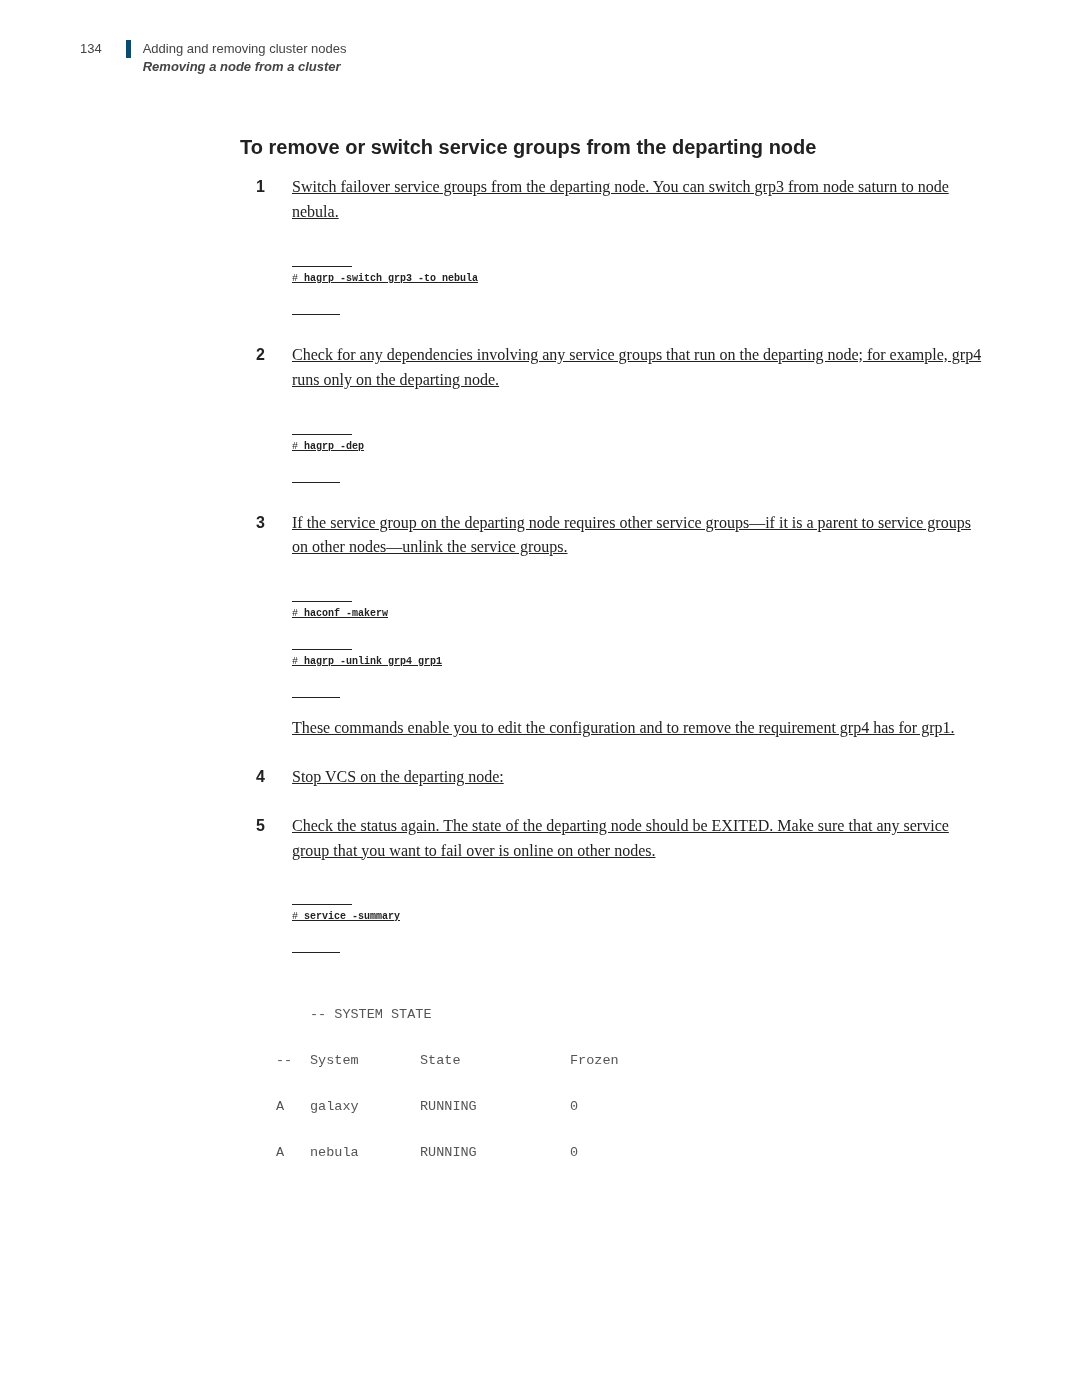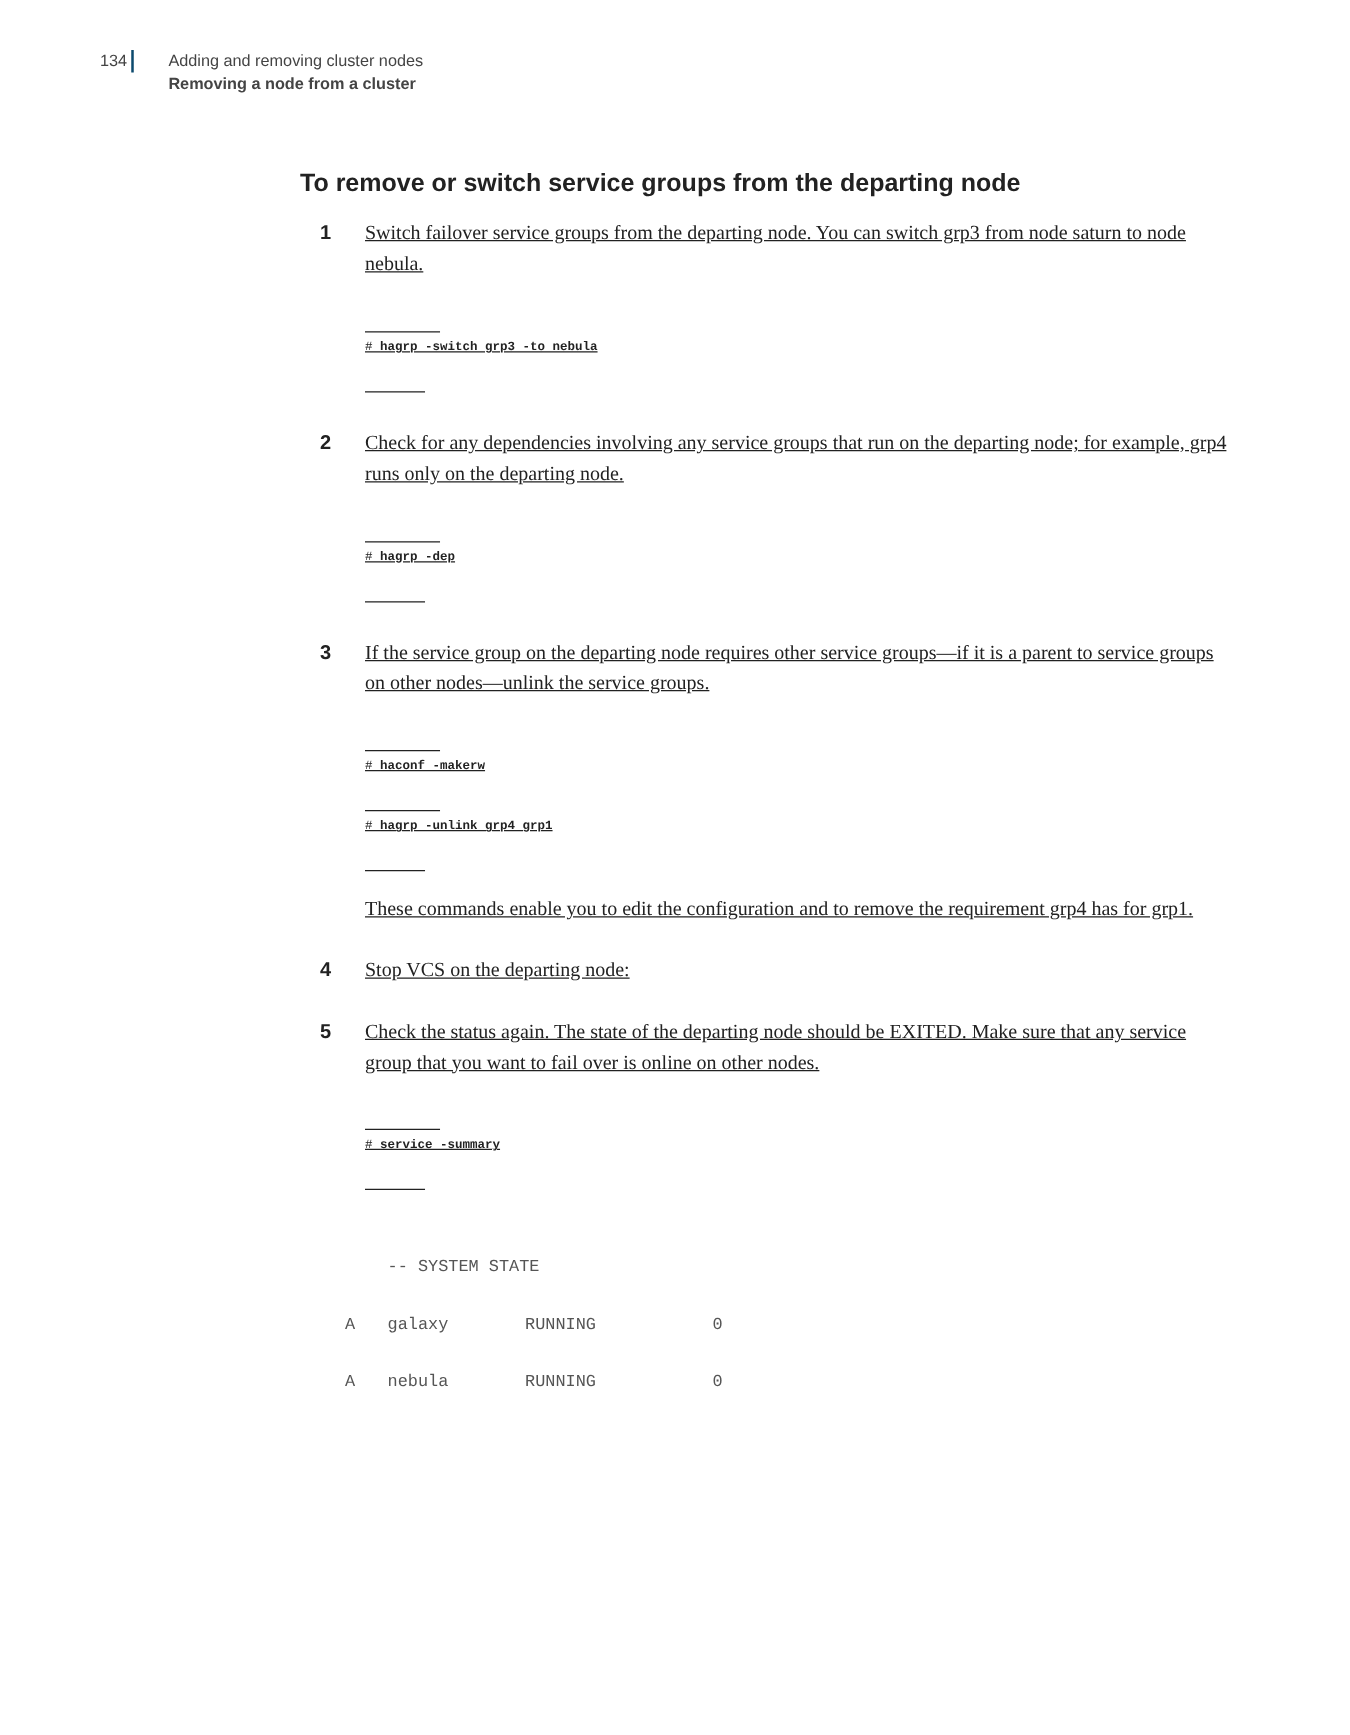--- a/index.html
+++ b/index.html
@@ -15,30 +15,31 @@
   }
   .header-line {
     display: flex;
     align-items: flex-start;
     font-family: 'Helvetica Neue', Arial, sans-serif;
     font-size: 13px;
     color: #444;
     margin-bottom: 60px;
   }
   .page-num {
-    margin-right: 28px;
-    padding-right: 3px;
-    border-right: 2px solid #0c4a6e;
+    margin-right: 12px;
+    padding-right: 24px;
+    border-right: 5px solid #0c4a6e;
     line-height: 1.4;
   }
   .header-title {
     line-height: 1.4;
   }
   .header-title .bold {
     font-weight: 600;
+    font-style: italic;
   }
   .content {
     margin-left: 160px;
   }
   .section-heading {
     font-family: 'Helvetica Neue', Arial, sans-serif;
     font-weight: 600;
     font-size: 20px;
     margin-bottom: 14px;
   }
@@ -144,20 +145,21 @@
         <div class="step-para">Check the status again. The state of the departing node should be EXITED. Make sure that any service group that you want to fail over is online on other nodes.</div>
         <div class="code-block">
           <div class="code-line"><span class="prompt"># </span><span class="cmd">service -summary</span></div>
         </div>
       </li>
 
     </ol>
 
     <div class="output-block">
 <div class="output-row"><span class="c-mark"></span><span>-- SYSTEM STATE</span></div>
+<div class="output-row"><span class="c-mark">--</span><span class="c-sys">System</span><span class="c-st">State</span><span class="c-frz">Frozen</span></div>
 <div class="output-row"><span class="c-mark">A</span><span class="c-sys">galaxy</span><span class="c-st">RUNNING</span><span class="c-frz">0</span></div>
 <div class="output-row"><span class="c-mark">A</span><span class="c-sys">nebula</span><span class="c-st">RUNNING</span><span class="c-frz">0</span></div>
 
 
 
 
 
 
 
 

